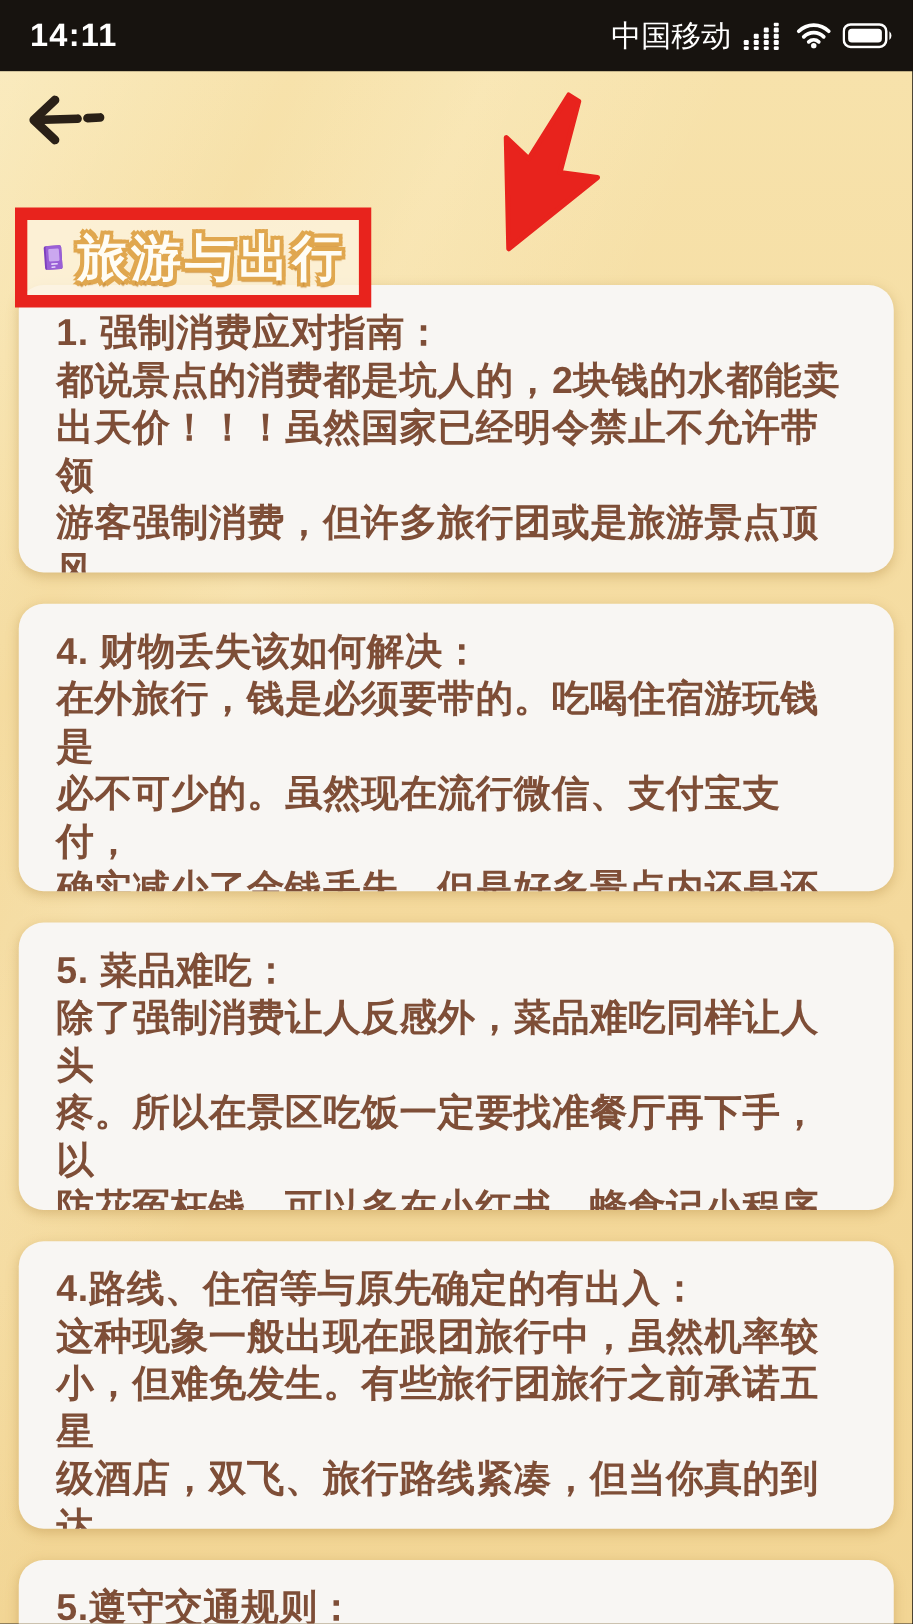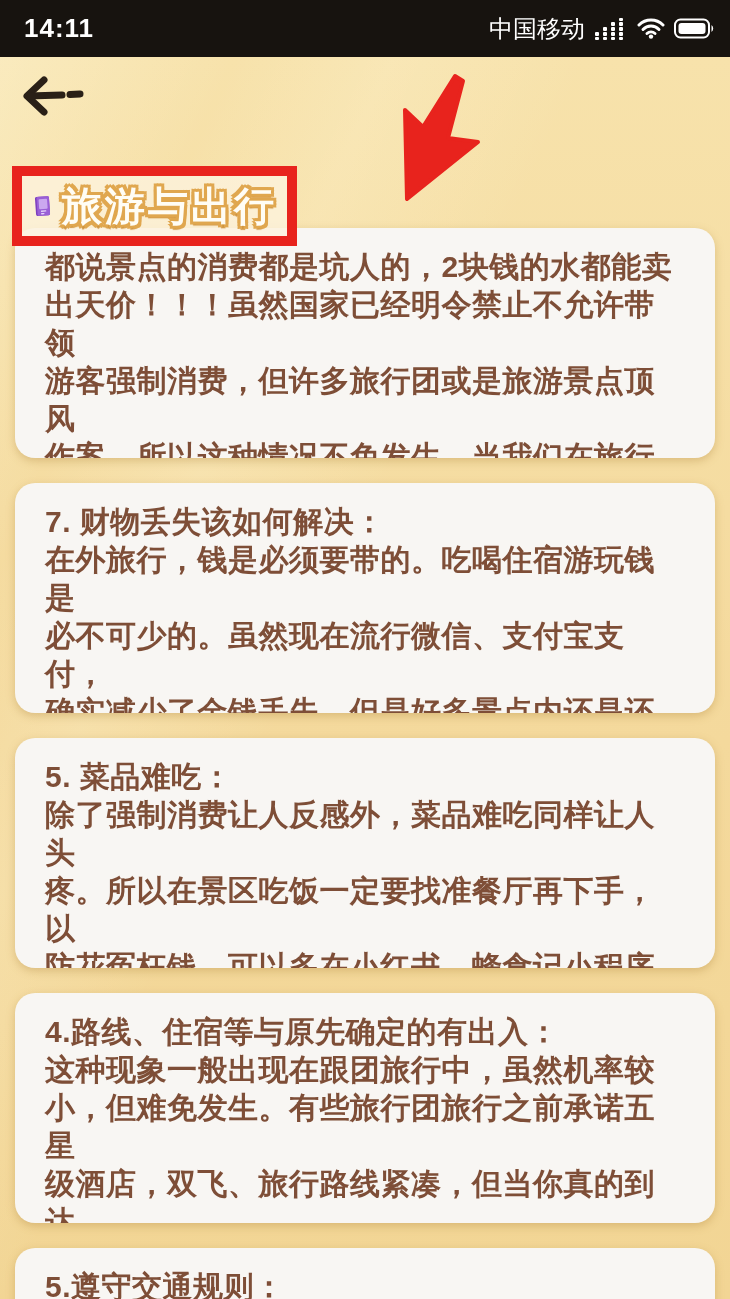--- a/index.html
+++ b/index.html
@@ -141,29 +141,30 @@
           <rect x="13" y="37" width="7" height="2.6" rx="1.3" fill="#e6d4fa"></rect>
         </g>
       </svg>
       <span class="badge-label">旅游与出行</span>
     </div>
   </div>
 
   <div class="cards">
 
     <div class="card">
+      <div class="card-title">1. 强制消费应对指南：</div>
       <div class="card-body">都说景点的消费都是坑人的，2块钱的水都能卖
 出天价！！！虽然国家已经明令禁止不允许带领
 游客强制消费，但许多旅行团或是旅游景点顶风
 作案，所以这种情况不免发生，当我们在旅行中
 除了强制消费让人反感外，应该保留好购物时的小</div>
     </div>
 
     <div class="card">
-      <div class="card-title">7. 财物丢失该如何解决：</div>
+      <div class="card-title">4. 财物丢失该如何解决：</div>
       <div class="card-body">在外旅行，钱是必须要带的。吃喝住宿游玩钱是
 必不可少的。虽然现在流行微信、支付宝支付，
 确实减少了金钱丢失，但是好多景点内还是还是
 不支持电子支付的，必须要现金的，所以现金还
 是要带些许，如果不幸丢失钱财，要尽快去邻近</div>
     </div>
 
     <div class="card">
       <div class="card-title">5. 菜品难吃：</div>
       <div class="card-body">除了强制消费让人反感外，菜品难吃同样让人头

